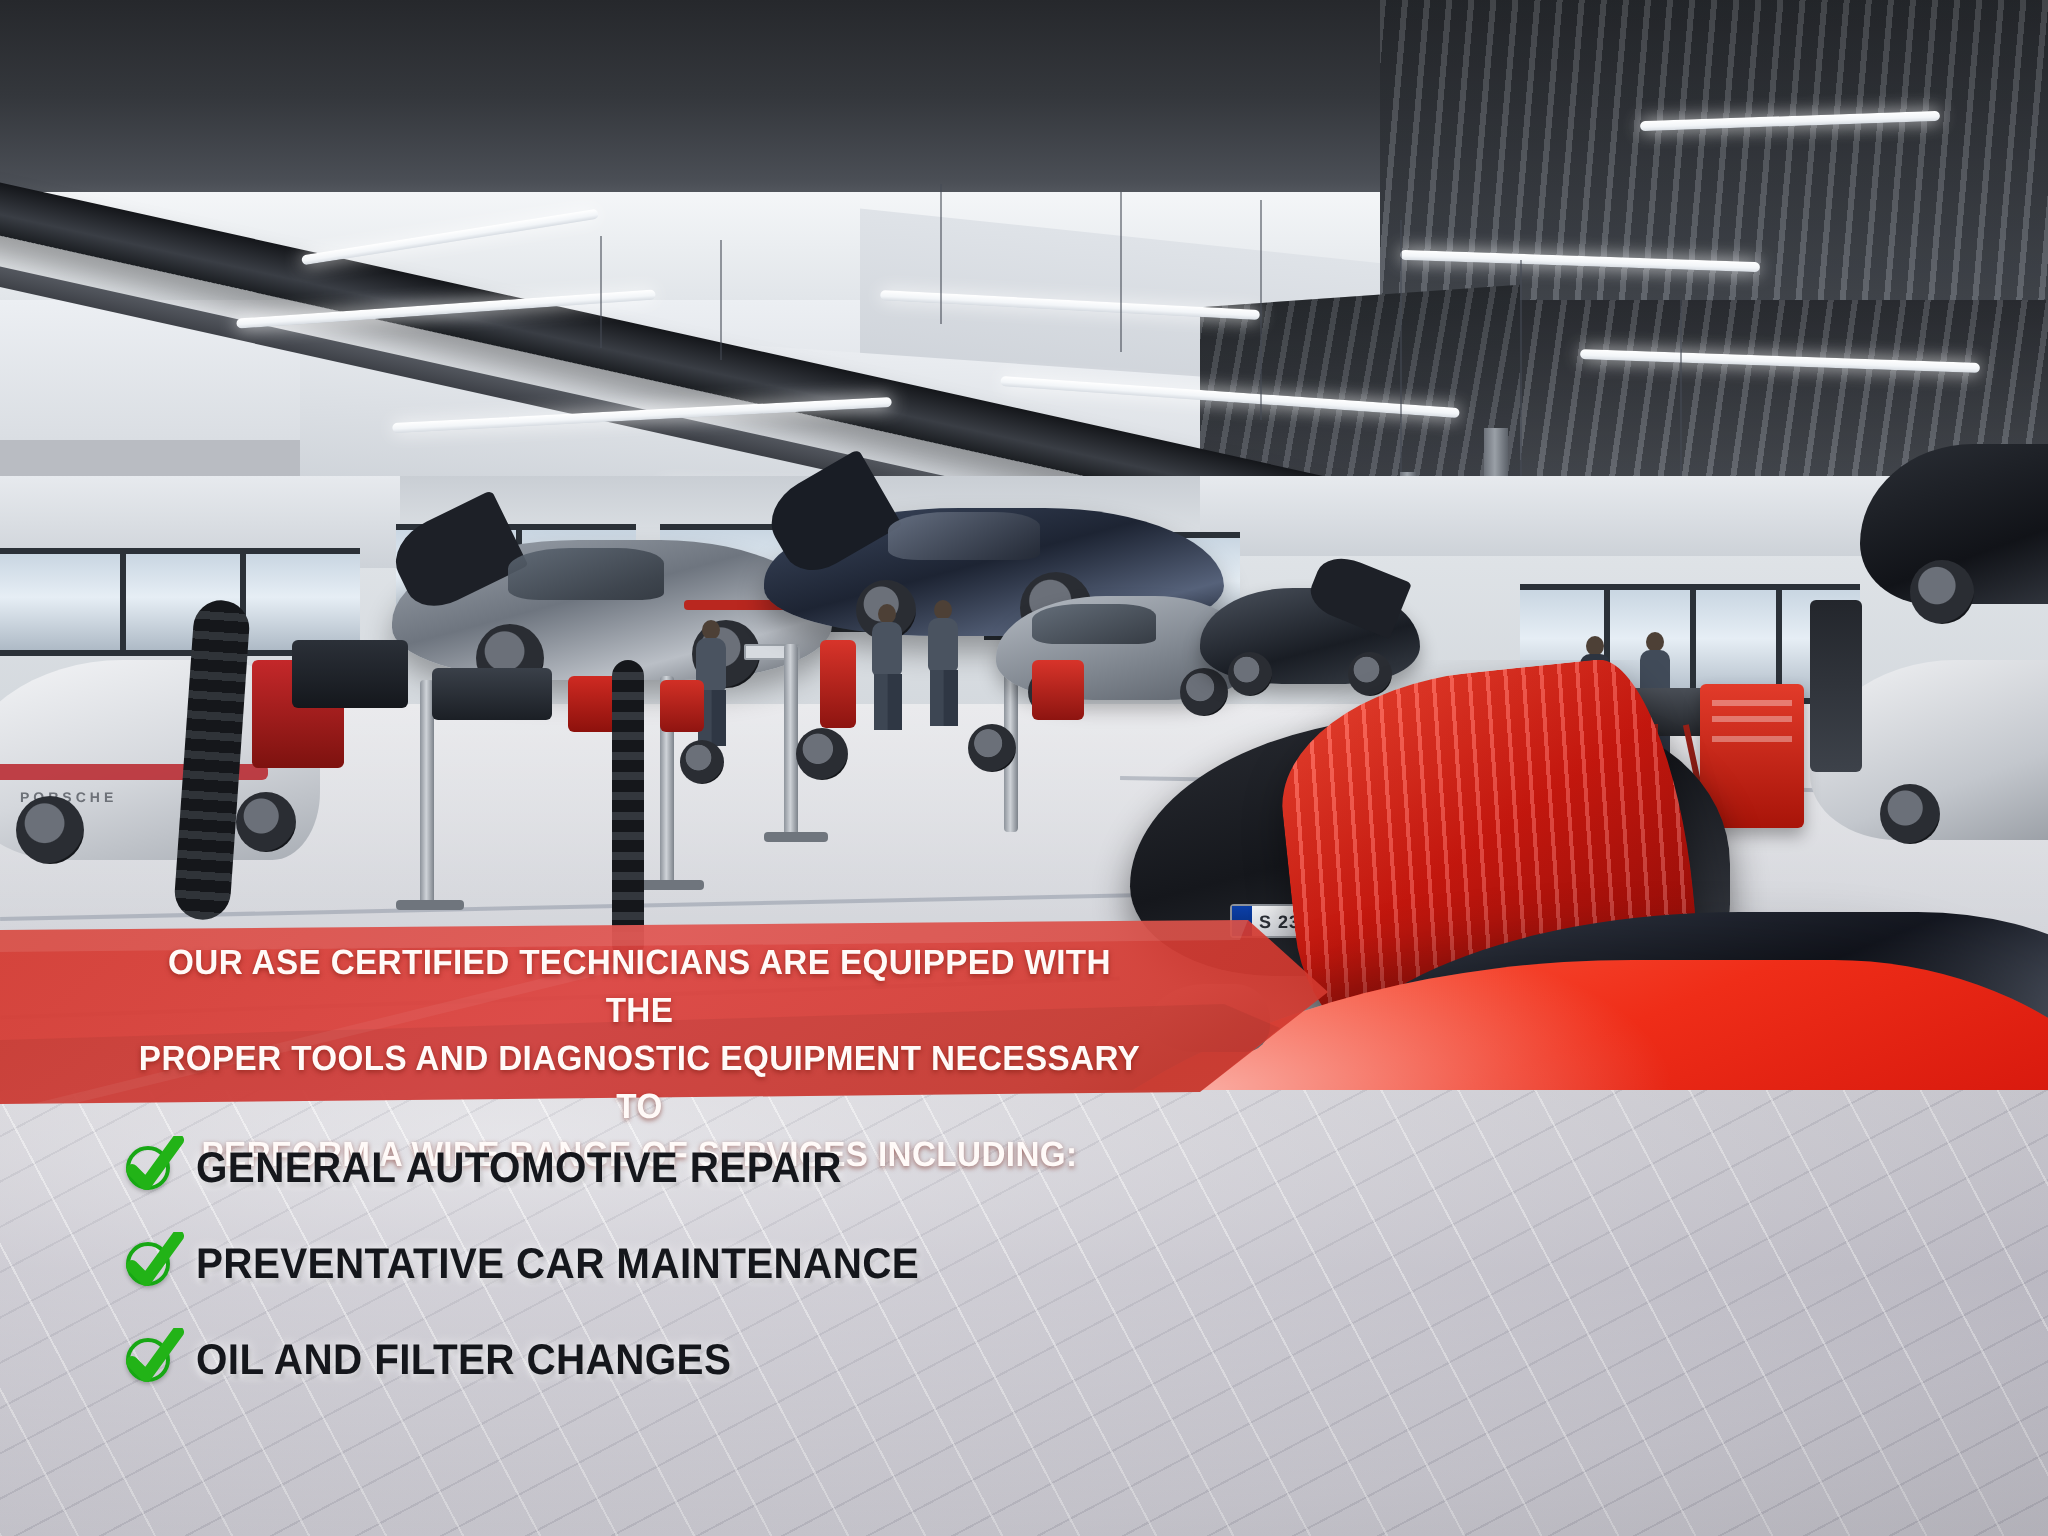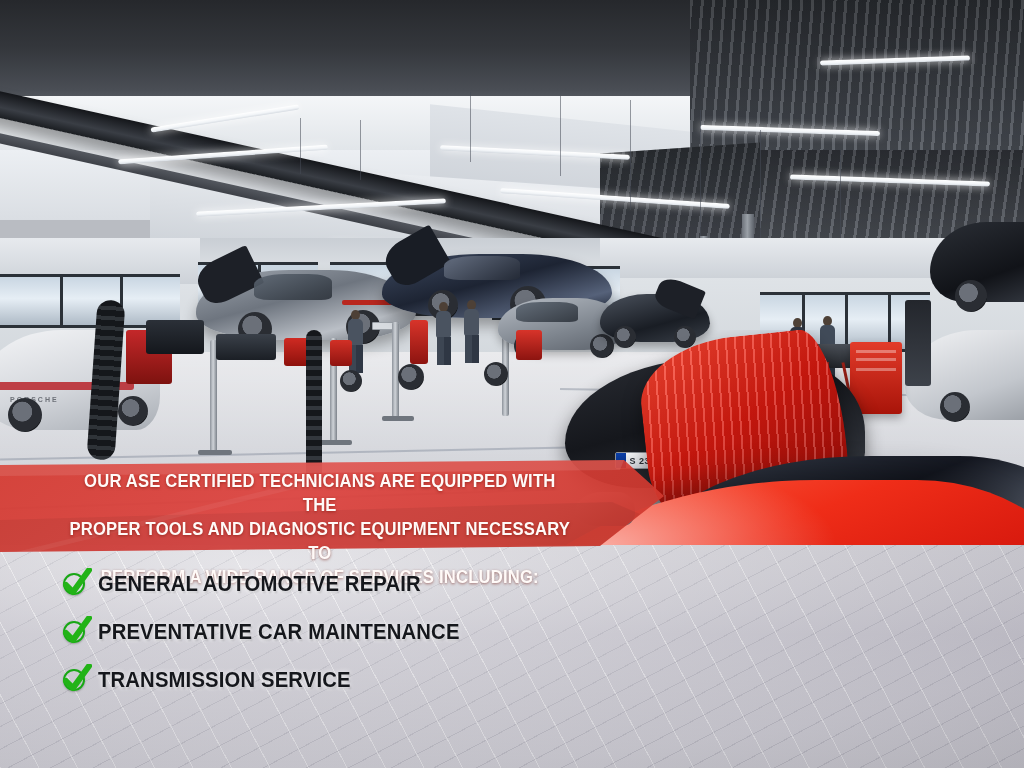--- a/index.html
+++ b/index.html
@@ -538,30 +538,30 @@
     <div class="svc-item">
       <span class="chk">
         <span class="ring"></span>
         <svg width="30" height="30" viewBox="0 0 30 30">
             <path d="M4 17 L11 24 L27 2" fill="none" stroke="#22b317" stroke-width="6" stroke-linecap="round" stroke-linejoin="round"></path>
           </svg>
       </span>
       <span class="svc-label">PREVENTATIVE CAR MAINTENANCE</span>
     </div>
 
-
     <div class="svc-item">
       <span class="chk">
         <span class="ring"></span>
         <svg width="30" height="30" viewBox="0 0 30 30">
             <path d="M4 17 L11 24 L27 2" fill="none" stroke="#22b317" stroke-width="6" stroke-linecap="round" stroke-linejoin="round"></path>
           </svg>
       </span>
-      <span class="svc-label">TRANSMISSION SERVICE</span>
-    </div>
+      <span class="svc-label">OIL AND FILTER CHANGES</span>
+    </div>
+
   </div>
 
   <div class="svc-list svc-right">
 
 
 
 
   </div>
 
 </div>

